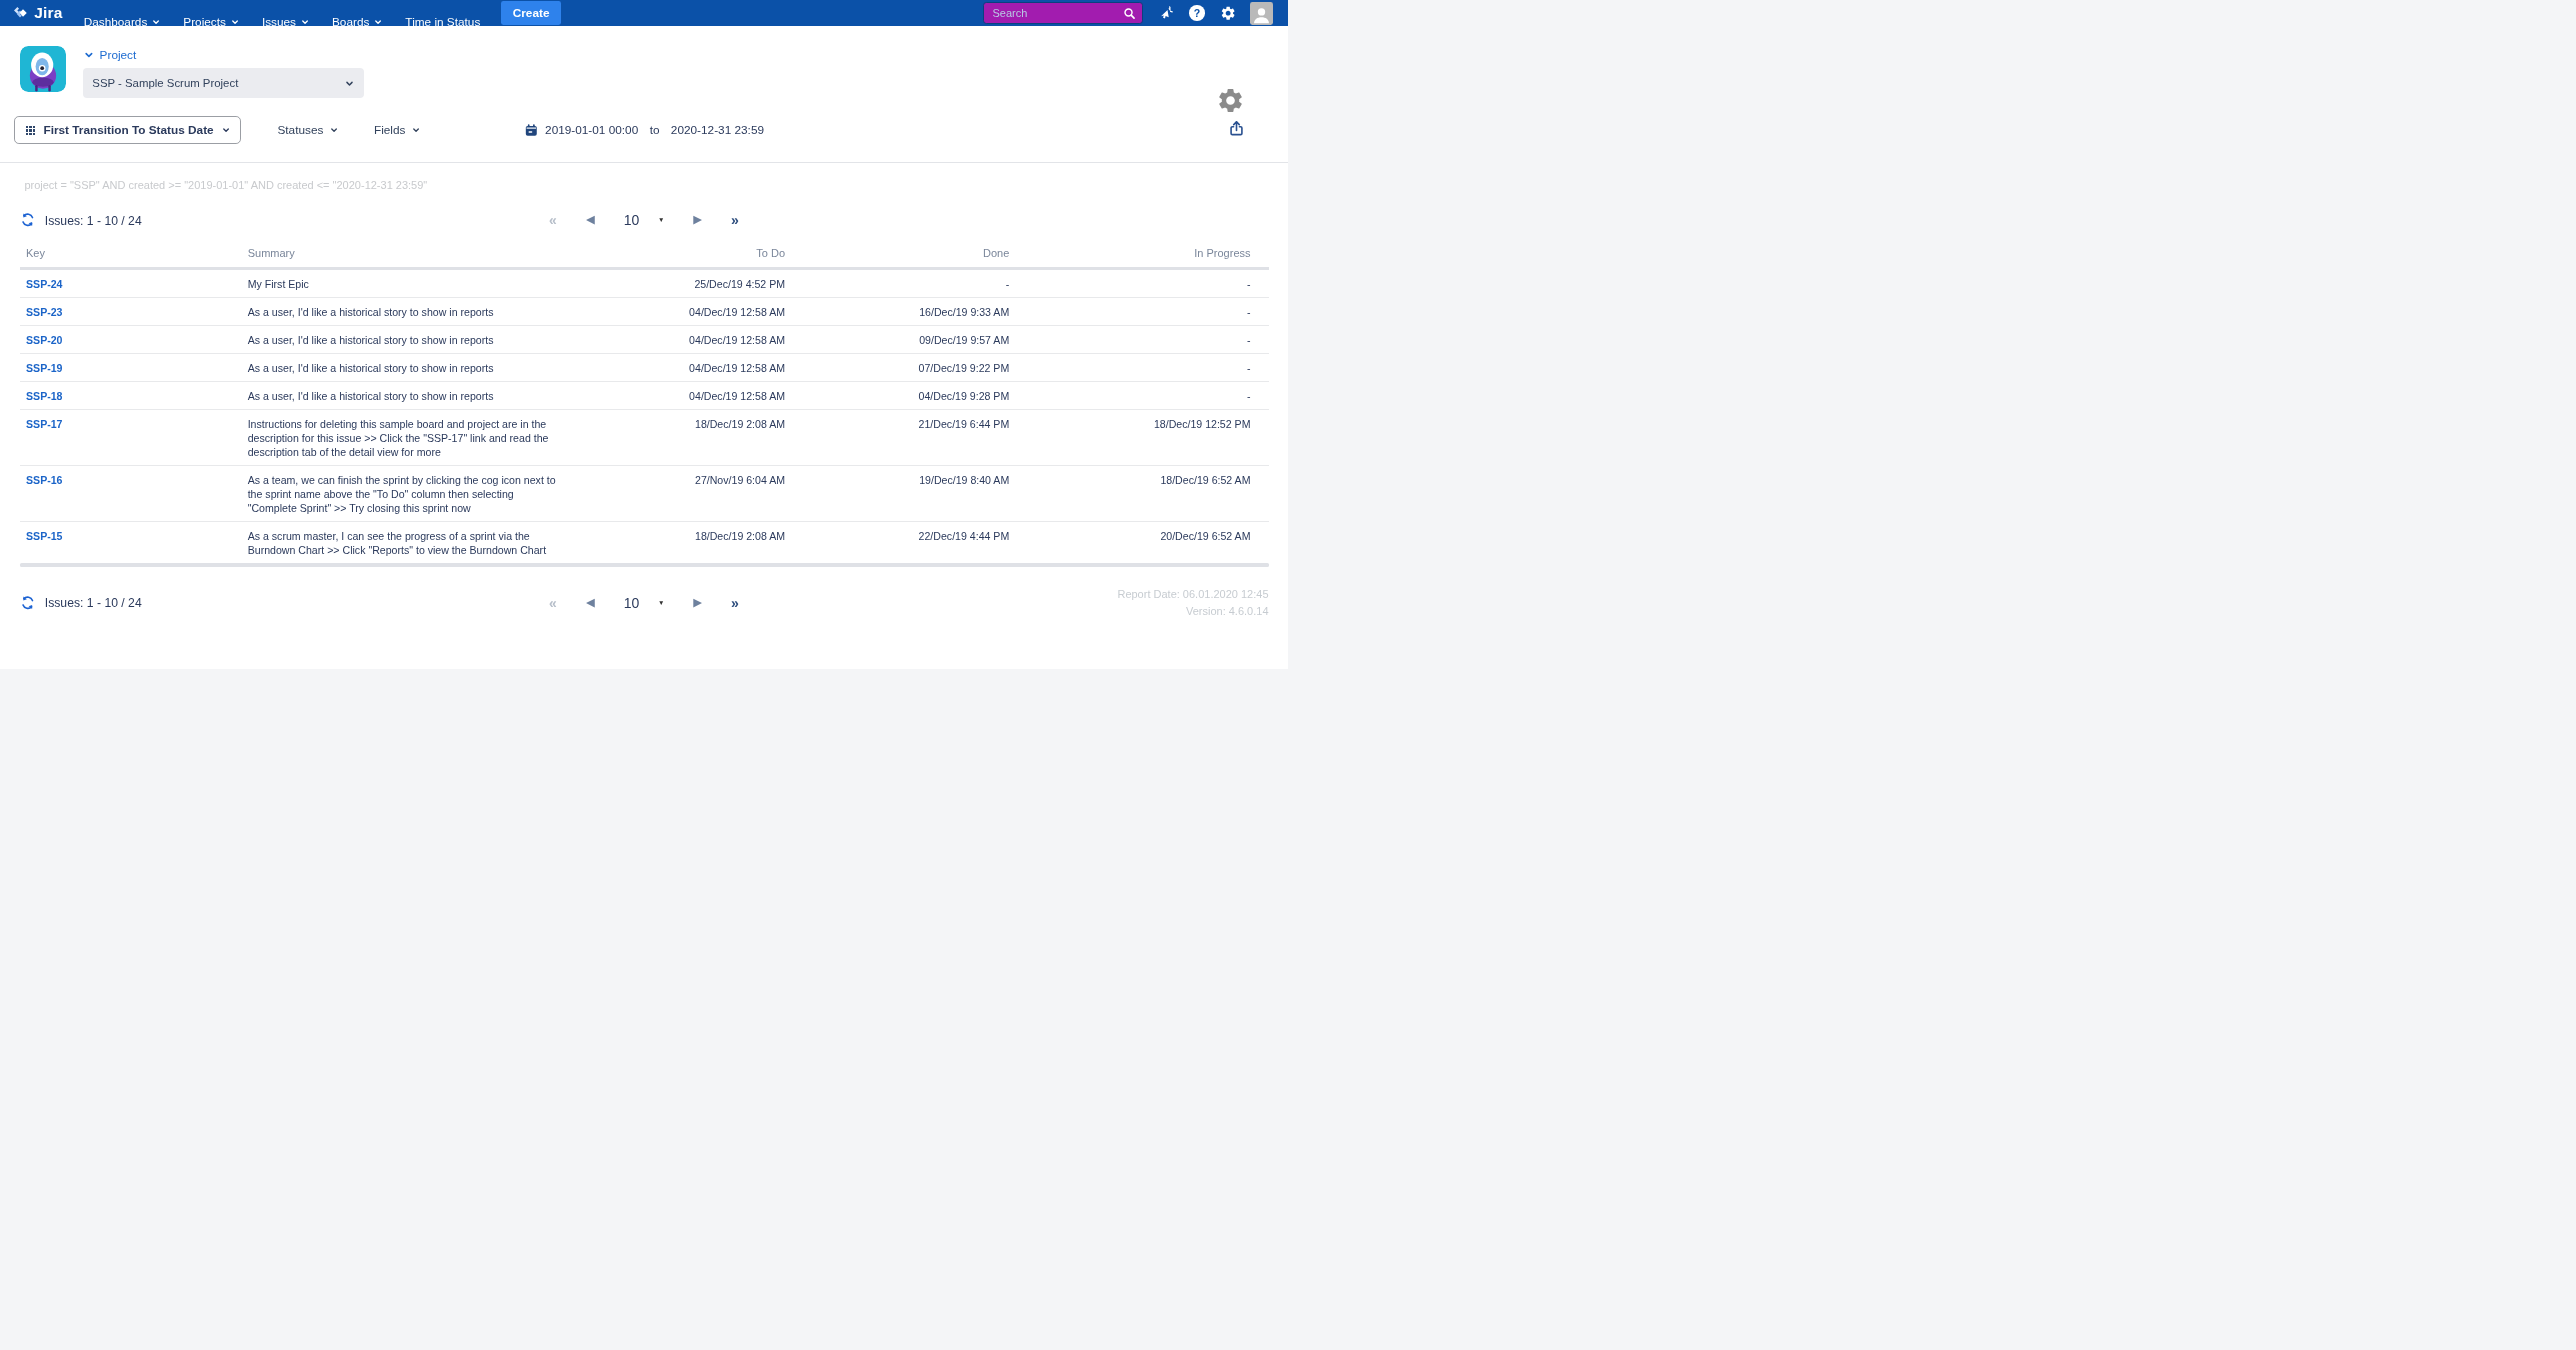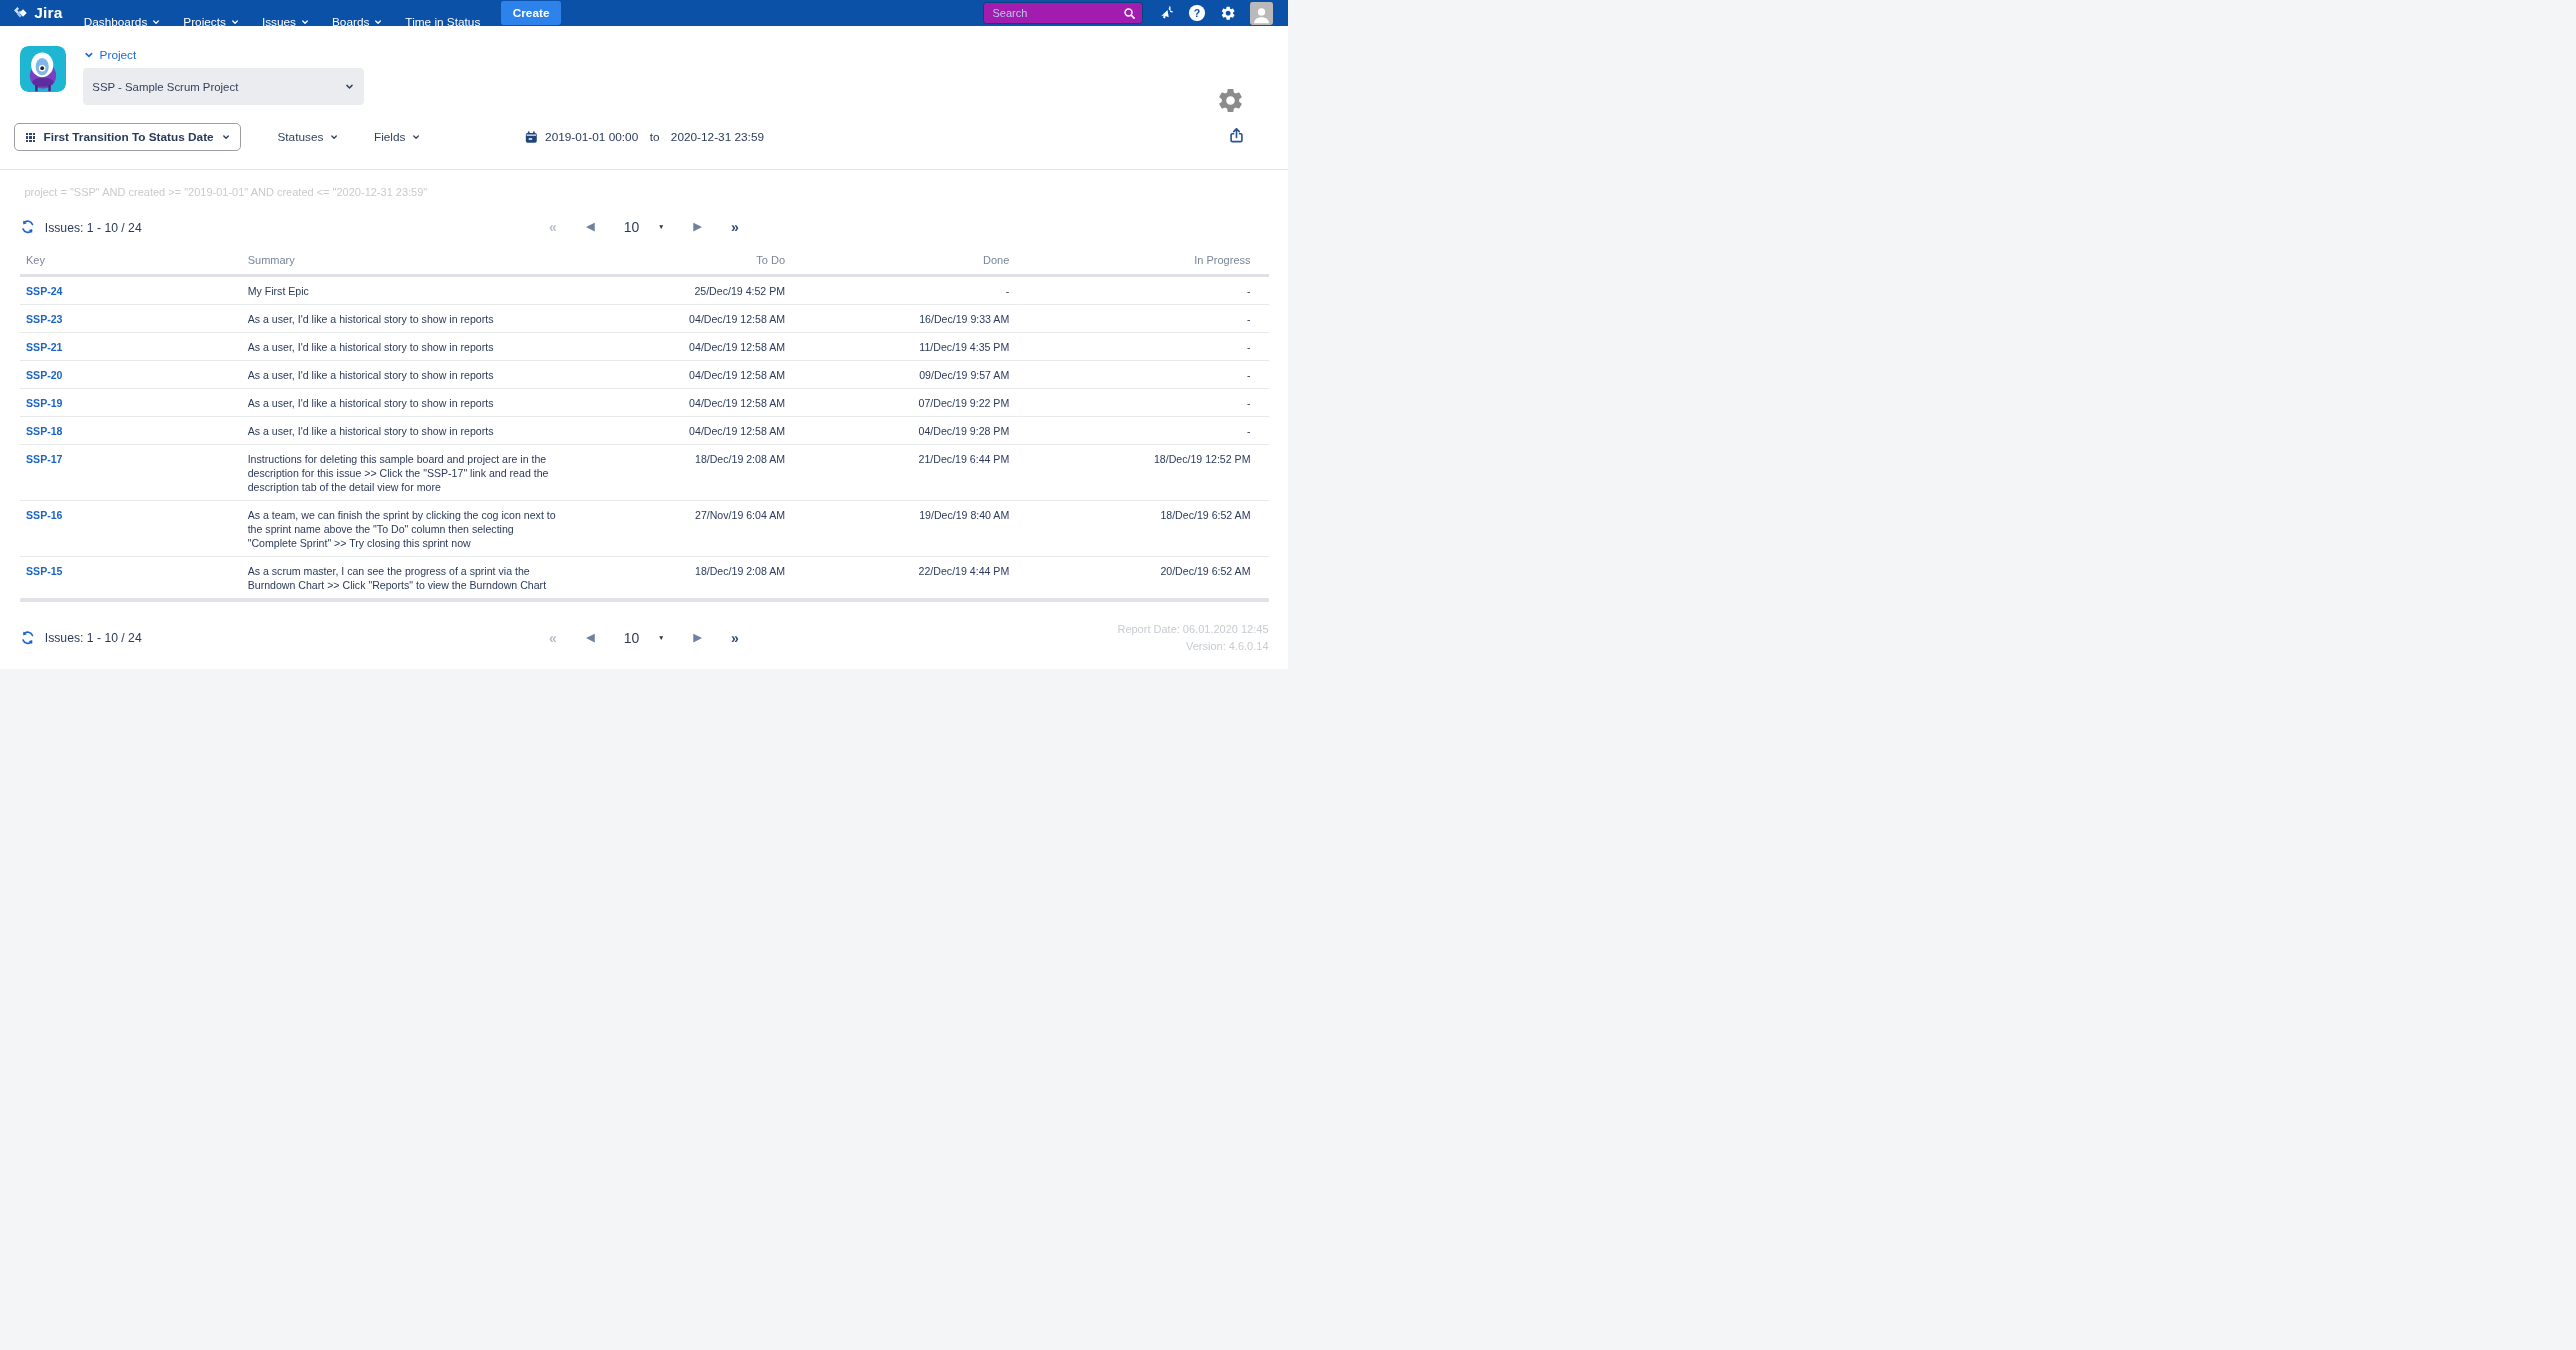--- a/index.html
+++ b/index.html
@@ -42,21 +42,21 @@
   .avatar { width:23px; height:23px; border-radius:2.4px; background:#b9b9b9; overflow:hidden;
     display:flex; align-items:flex-end; justify-content:center; cursor:pointer; }
 
   
   .proj-header { position:relative; padding:19.5px 19.5px 0 19.5px; display:flex; gap:17px; }
   .proj-avatar { width:46px; height:46px; border-radius:8.1px; flex:0 0 auto; }
   .proj-meta { display:flex; flex-direction:column; }
   .proj-label { display:flex; align-items:center; gap:5.7px; color:#1d6bd0; font-size:11.8px;
     margin:2.4px 0 6.5px 1.6px; cursor:pointer; }
   .proj-select {
-    width:281px; height:37px; background:#ebecf0; border-radius:4.1px; display:flex;
+    width:281px; height:30px; background:#ebecf0; border-radius:4.1px; display:flex;
     align-items:center; padding:0 9.8px; font-size:11.4px; color:#32425c; cursor:pointer;
   }
   .proj-select .sel-caret { margin-left:auto; color:#32425c; }
   .hdr-gear { position:absolute; right:43px; top:60px; width:29px; height:29px; cursor:pointer; }
 
   
   .filter-row {
     margin-top:18px; padding:0 14px; display:grid;
     grid-template-columns:1fr auto 1fr; align-items:center;
   }
@@ -329,27 +329,20 @@
 
     <tr>
       <td class="l pl"><a class="key-link">SSP-23</a></td>
       <td class="l cell-summary">As a user, I'd like a historical story to show in reports</td>
       <td class="r cell-todo">04/Dec/19 12:58 AM</td>
       <td class="r cell-done">16/Dec/19 9:33 AM</td>
       <td class="r pr cell-inprogress">-</td>
     </tr>
 
 
-    <tr>
-      <td class="l pl"><a class="key-link">SSP-21</a></td>
-      <td class="l cell-summary">As a user, I'd like a historical story to show in reports</td>
-      <td class="r cell-todo">04/Dec/19 12:58 AM</td>
-      <td class="r cell-done">11/Dec/19 4:35 PM</td>
-      <td class="r pr cell-inprogress">-</td>
-    </tr>
 
     <tr>
       <td class="l pl"><a class="key-link">SSP-20</a></td>
       <td class="l cell-summary">As a user, I'd like a historical story to show in reports</td>
       <td class="r cell-todo">04/Dec/19 12:58 AM</td>
       <td class="r cell-done">09/Dec/19 9:57 AM</td>
       <td class="r pr cell-inprogress">-</td>
     </tr>
 
     <tr>

